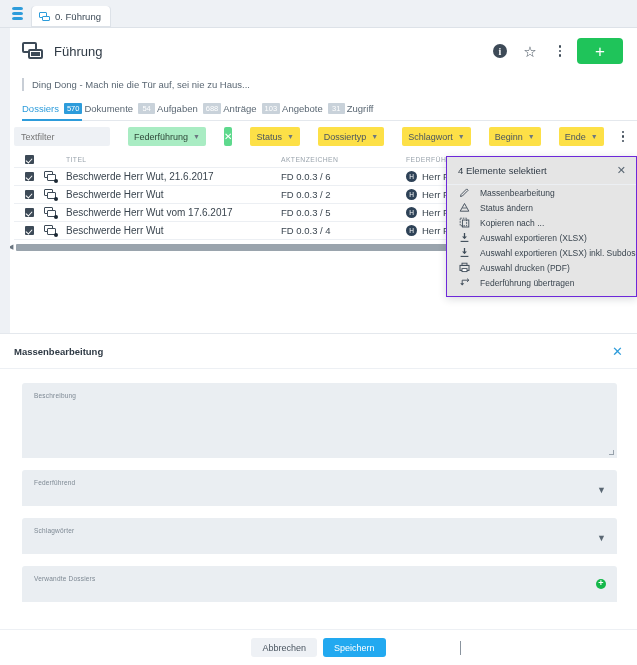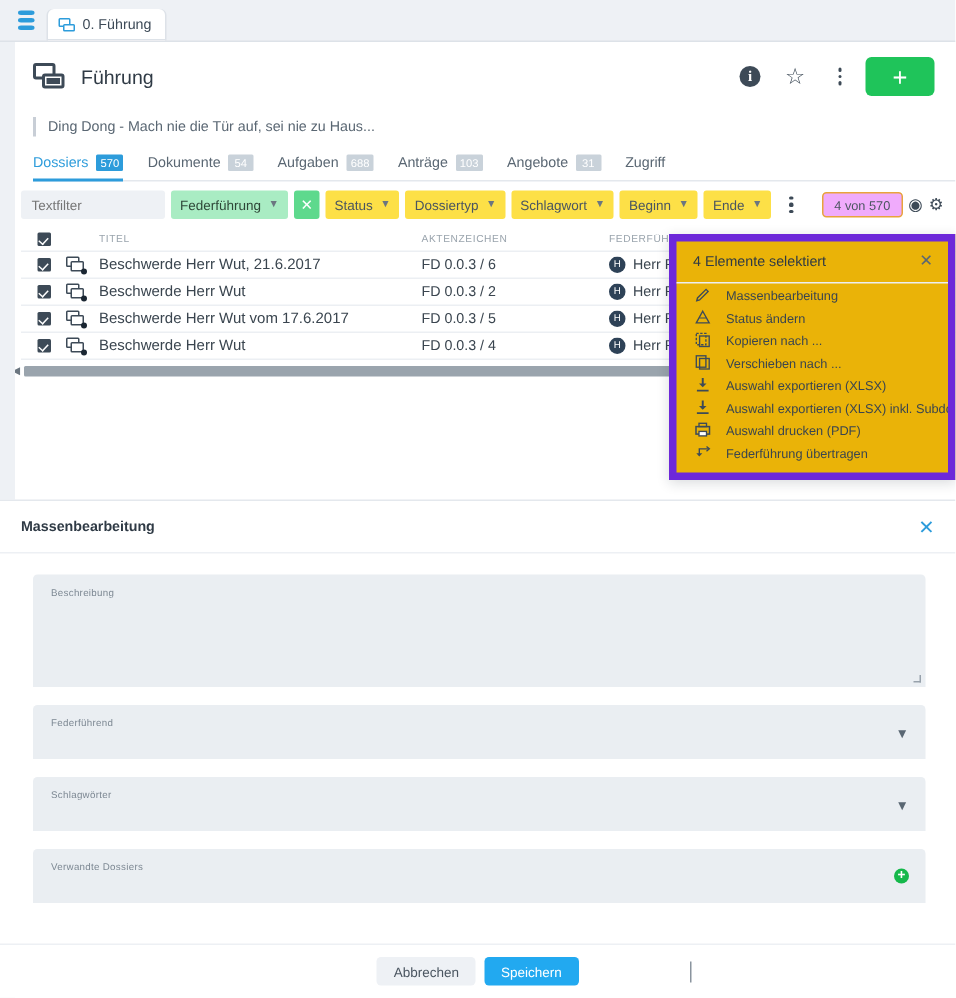--- a/index.html
+++ b/index.html
@@ -109,21 +109,21 @@
   .quote {
     margin: 6px 0 0 22px;
     padding-left: 8px;
     border-left: 2px solid #c8ced6;
     font-size: 9.5px; color: #5a6773;
     line-height: 13px;
   }
 
   
   .tabs {
-    display: flex; align-items: flex-end; gap: 16px;
+    display: flex; align-items: flex-end; gap: 2px;
     margin: 12px 0 0 22px;
     border-bottom: 1px solid #e4e8ed;
     padding-right: 14px;
   }
   .tab {
     display: flex; align-items: center; gap: 5px;
     padding-bottom: 5px; font-size: 9.5px; color: #5a6773;
     cursor: pointer; border-bottom: 2px solid transparent;
     margin-bottom: -1px; white-space: nowrap;
   }
@@ -131,21 +131,21 @@
   .badge {
     display: inline-flex; align-items: center; justify-content: center;
     min-width: 17px; height: 11px; padding: 0 3px;
     background: #c9d2da; color: #ffffff;
     font-size: 7.5px; border-radius: 1px; line-height: 1;
   }
   .tab.active .badge { background: #2d9cdb; }
 
   
   .filterbar {
-    display: flex; align-items: center; gap: 4px;
+    display: flex; align-items: center; gap: 18px;
     margin: 6px 0 0 14px; padding-right: 8px;
   }
   .textfilter {
     width: 96px; height: 19px; background: #eef1f5;
     border: none; border-radius: 2px;
     font-size: 9px; color: #8a949e; padding: 0 7px;
     font-family: "Liberation Sans", sans-serif;
   }
   .chip {
     display: flex; align-items: center; height: 19px;
@@ -222,21 +222,21 @@
     padding-right: 180px;
   }
   .hscroll .arrow { font-size: 7px; color: #6b7680; }
   .hscroll .track {
     flex: 1 1 auto; height: 7px; background: #9aa4ad; border-radius: 1px;
   }
 
   
   .ctxmenu {
     position: absolute; left: 446px; top: 128px; width: 191px;
-    background: #eab308; border: 5px solid #6d28d9;
+    background: #e5e5e5; border: 1px solid #6d28d9;
     box-shadow: 0 2px 8px rgba(20,30,45,.16);
     z-index: 20;
   }
   .ctx-head {
     display: flex; align-items: center; justify-content: space-between;
     padding: 8px 10px 8px 11px; font-size: 9.5px; color: #2f3a45;
     border-bottom: 1px solid #eceff3;
   }
   .ctx-close { font-size: 11px; color: #5a6773; cursor: pointer; line-height: 1; }
   .ctx-item {
@@ -556,44 +556,35 @@
         <svg width="11" height="11" viewBox="0 0 11 11">
             <rect x="1.2" y="1.2" width="6.4" height="7.6" fill="none" stroke="#3d4a57" stroke-width="0.9" stroke-dasharray="1.6 1"></rect>
             <rect x="3.4" y="3" width="6.4" height="7" fill="none" stroke="#3d4a57" stroke-width="0.9"></rect>
           </svg>
       </span>
       <span>Kopieren nach ...</span>
     </div>
     <div class="ctx-item">
       <span class="ctx-ico">
         <svg width="11" height="11" viewBox="0 0 11 11">
-            <rect x="1.2" y="1.2" width="6.4" height="7.6" fill="none" stroke="#3d4a57" stroke-width="0.9"></rect>
-            <rect x="3.4" y="3" width="6.4" height="7" fill="none" stroke="#3d4a57" stroke-width="0.9"></rect>
+            <path d="M5.5 1 V6.4" stroke="#3d4a57" stroke-width="1.3"></path>
+            <path d="M3 4.6 L5.5 7.1 L8 4.6 Z" fill="#3d4a57"></path>
+            <path d="M1.6 9.4 H9.4" stroke="#3d4a57" stroke-width="1.1"></path>
           </svg>
       </span>
-      <span>Verschieben nach ...</span>
+      <span>Auswahl exportieren (XLSX)</span>
     </div>
     <div class="ctx-item">
       <span class="ctx-ico">
         <svg width="11" height="11" viewBox="0 0 11 11">
             <path d="M5.5 1 V6.4" stroke="#3d4a57" stroke-width="1.3"></path>
             <path d="M3 4.6 L5.5 7.1 L8 4.6 Z" fill="#3d4a57"></path>
             <path d="M1.6 9.4 H9.4" stroke="#3d4a57" stroke-width="1.1"></path>
           </svg>
       </span>
-      <span>Auswahl exportieren (XLSX)</span>
-    </div>
-    <div class="ctx-item">
-      <span class="ctx-ico">
-        <svg width="11" height="11" viewBox="0 0 11 11">
-            <path d="M5.5 1 V6.4" stroke="#3d4a57" stroke-width="1.3"></path>
-            <path d="M3 4.6 L5.5 7.1 L8 4.6 Z" fill="#3d4a57"></path>
-            <path d="M1.6 9.4 H9.4" stroke="#3d4a57" stroke-width="1.1"></path>
-          </svg>
-      </span>
       <span>Auswahl exportieren (XLSX) inkl. Subdossiers</span>
     </div>
     <div class="ctx-item">
       <span class="ctx-ico">
         <svg width="11" height="11" viewBox="0 0 11 11">
             <rect x="1" y="3.4" width="9" height="5" fill="none" stroke="#3d4a57" stroke-width="1"></rect>
             <rect x="3" y="1.2" width="5" height="2.2" fill="none" stroke="#3d4a57" stroke-width="0.9"></rect>
             <rect x="3" y="6.6" width="5" height="3" fill="#fff" stroke="#3d4a57" stroke-width="0.9"></rect>
           </svg>
       </span>

